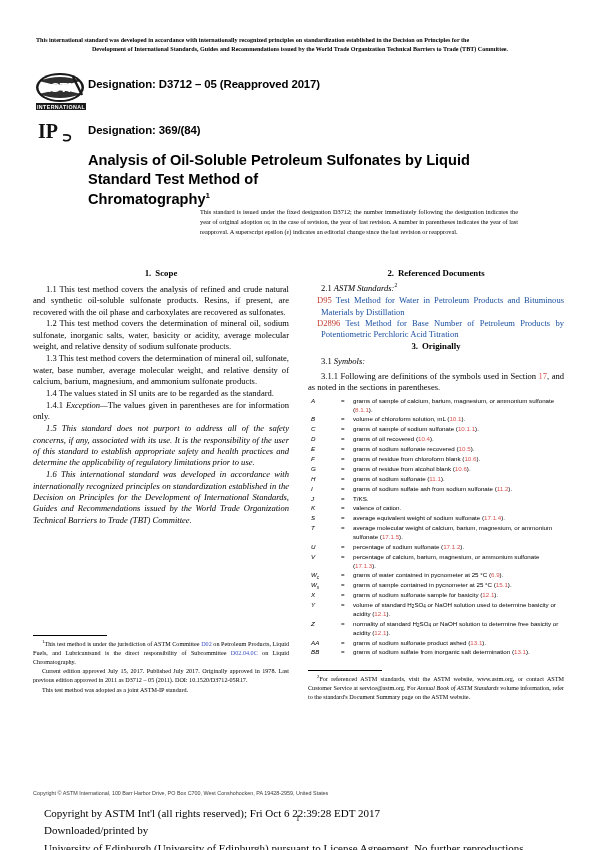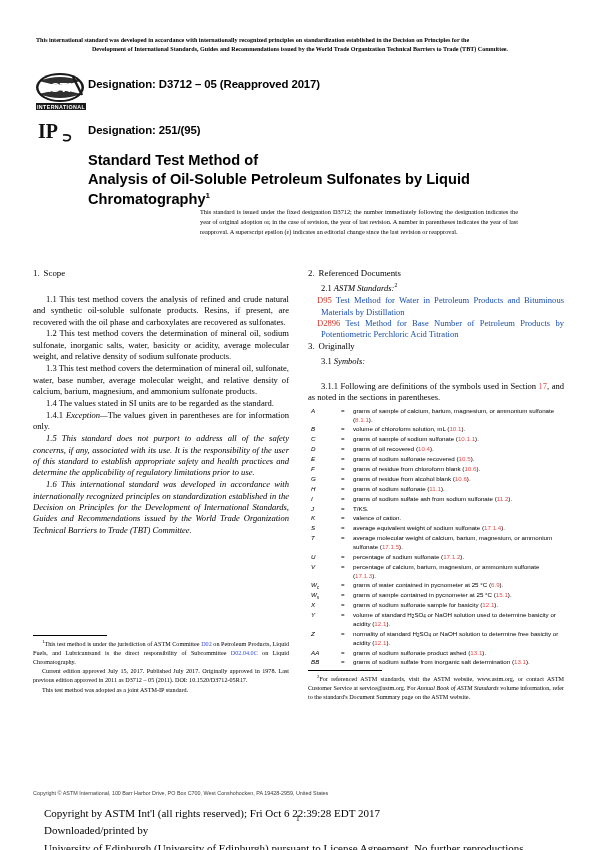--- a/index.html
+++ b/index.html
@@ -96,30 +96,30 @@
     width: 256px;
     font-size: 8.55px;
     line-height: 1.335;
     text-align: justify;
   }
   .col-left { left: 33px; top: 260px; }
   .col-right { left: 308px; top: 260px; }
 
   h2.sec {
     font-size: 8.8px;
-    font-weight: normal;
+    font-weight: bold;
     margin: 0 0 3px 0;
-    text-align: left;
+    text-align: center;
     text-indent: 0;
   }
   h2.sec .num { margin-right: 4px; }
   .sec-gap { margin-top: 9px; }
 
   p.para {
-    margin: 14px 0 0 0;
+    margin: 4px 0 0 0;
     text-indent: 13px;
   }
   p.para + p.para { margin-top: 0.5px; }
   p.it { font-style: italic; }
   .i { font-style: italic; }
 
   
   .ref-sub {
     text-indent: 13px;
     font-style: italic;
@@ -227,25 +227,25 @@
   </div>
 
   <div class="ip-logo">
     <svg viewBox="0 0 44 26" width="44" height="26">
       <text x="2" y="20" font-family="Liberation Serif, serif" font-size="20" font-weight="bold" fill="#111111">IP</text>
       <path d="M27 17 Q36 16 34 21 Q32 24 27 22" stroke="#111111" stroke-width="1.6" fill="none"></path>
     </svg>
   </div>
 
   <div class="desig desig-astm">Designation: D3712 – 05 (Reapproved 2017)</div>
-  <div class="desig desig-ip">Designation: 251/(95)</div>
+  <div class="desig desig-ip">Designation: 369/(84)</div>
 
   <div class="title">
+    <div>Analysis of Oil-Soluble Petroleum Sulfonates by Liquid</div>
     <div>Standard Test Method of</div>
-    <div>Analysis of Oil-Soluble Petroleum Sulfonates by Liquid</div>
     <div><span>Chromatography</span><sup>1</sup></div>
   </div>
 
   <div class="intro">This standard is issued under the fixed designation D3712; the number immediately following the designation indicates the year of original adoption or, in the case of revision, the year of last revision. A number in parentheses indicates the year of last reapproval. A superscript epsilon (ε) indicates an editorial change since the last revision or reapproval.</div>
 
   <div class="col col-left">
 
     <h2 class="sec">
       <span class="num">1.</span><span>Scope</span>
     </h2>

